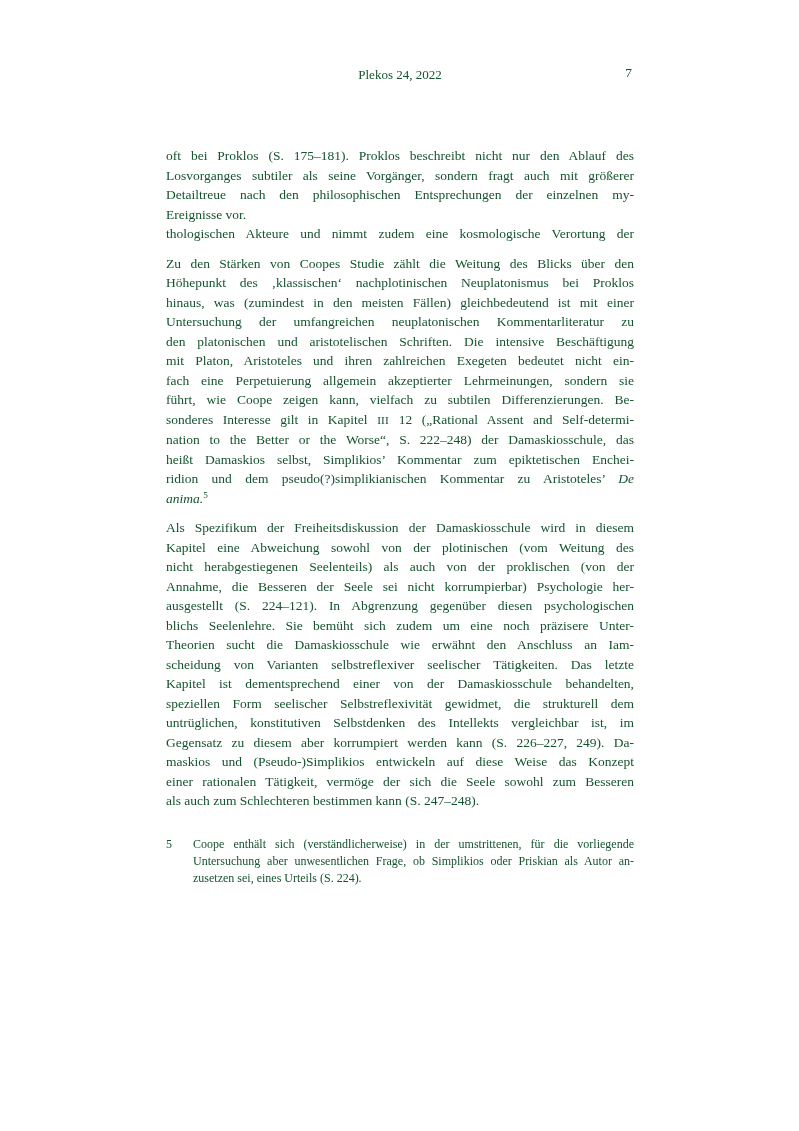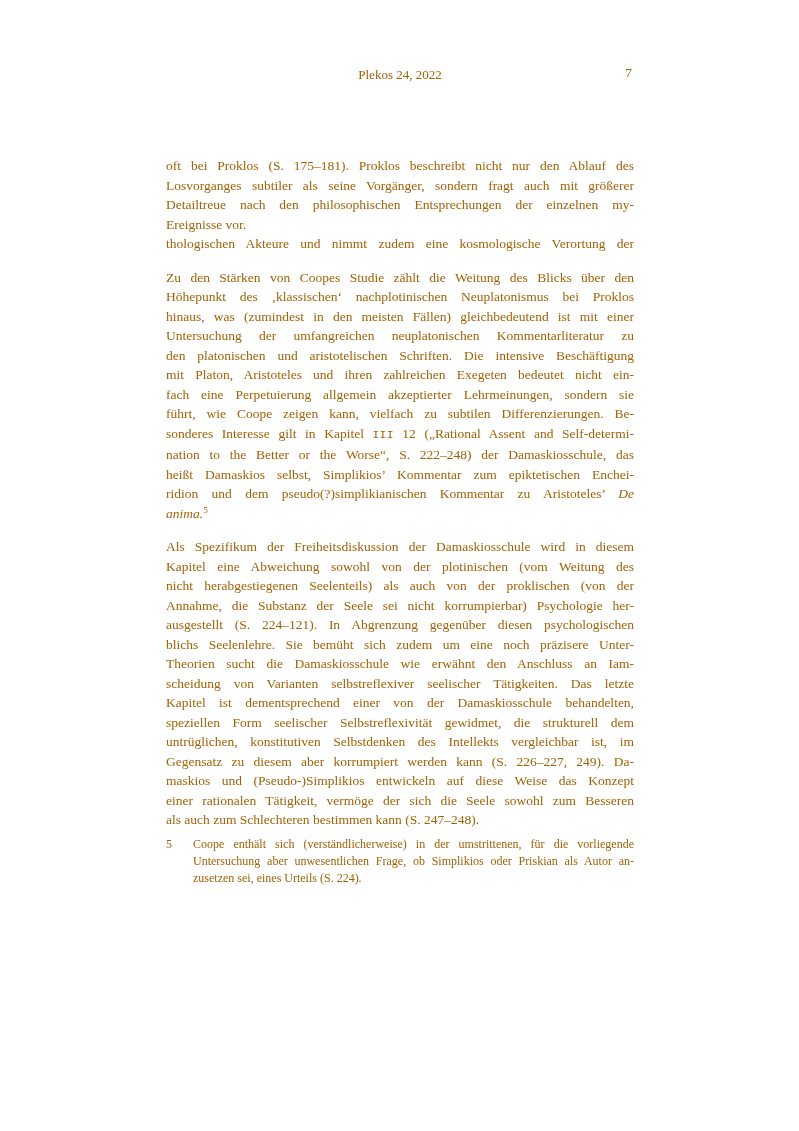--- a/index.html
+++ b/index.html
@@ -6,21 +6,21 @@
     margin: 0;
     padding: 0;
     background: #ffffff;
   }
   .page {
     position: relative;
     width: 799px;
     height: 885px;
     background: #ffffff;
     font-family: "Liberation Serif", "DejaVu Serif", serif;
-    color: #a16207;
+    color: #14532d;
     overflow: hidden;
     border-radius: 12px;
   }
   .header {
     position: absolute;
     top: 67px;
     left: 166px;
     width: 468px;
     font-size: 13px;
     line-height: 16px;
@@ -36,21 +36,21 @@
   }
   .body {
     position: absolute;
     top: 142px;
     left: 166px;
     width: 468px;
     font-size: 13.5px;
     line-height: 19.5px;
   }
   .paragraph {
-    margin: 14px 0 10px 0;
+    margin: 4px 0 10px 0;
   }
   .paragraph:last-child {
     margin-bottom: 0;
   }
   .line {
     text-align: justify;
     text-align-last: justify;
     white-space: normal;
   }
   .line.last {
@@ -60,21 +60,20 @@
     font-style: italic;
   }
   .sup {
     font-size: 0.68em;
     vertical-align: super;
     line-height: 0;
   }
   .smallcaps {
     font-size: 0.84em;
     letter-spacing: 0.02em;
-    font-family: Liberation Mono, monospace;
   }
   .footnote {
     position: absolute;
     top: 836px;
     left: 166px;
     width: 468px;
     font-size: 12px;
     line-height: 16.8px;
     display: flex;
   }
@@ -116,21 +115,21 @@
         <div class="line">sonderes Interesse gilt in Kapitel <span class="smallcaps">III</span> 12 („Rational Assent and Self-determi-</div>
         <div class="line">nation to the Better or the Worse“, S. 222–248) der Damaskiosschule, das</div>
         <div class="line">heißt Damaskios selbst, Simplikios’ Kommentar zum epiktetischen Enchei-</div>
         <div class="line">ridion und dem pseudo(?)simplikianischen Kommentar zu Aristoteles’ <span class="italic">De</span></div>
         <div class="line last"><span class="italic">anima.</span><span class="sup">5</span></div>
       </div>
     <div class="paragraph">
         <div class="line">Als Spezifikum der Freiheitsdiskussion der Damaskiosschule wird in diesem</div>
         <div class="line">Kapitel eine Abweichung sowohl von der plotinischen (vom Weitung des</div>
         <div class="line">nicht herabgestiegenen Seelenteils) als auch von der proklischen (von der</div>
-        <div class="line">Annahme, die Substanz der Seele sei nicht korrumpierbar) Psychologie her-</div>
+        <div class="line">Annahme, die Besseren der Seele sei nicht korrumpierbar) Psychologie her-</div>
         <div class="line">ausgestellt (S. 224–121). In Abgrenzung gegenüber diesen psychologischen</div>
         <div class="line">blichs Seelenlehre. Sie bemüht sich zudem um eine noch präzisere Unter-</div>
         <div class="line">Theorien sucht die Damaskiosschule wie erwähnt den Anschluss an Iam-</div>
         <div class="line">scheidung von Varianten selbstreflexiver seelischer Tätigkeiten. Das letzte</div>
         <div class="line">Kapitel ist dementsprechend einer von der Damaskiosschule behandelten,</div>
         <div class="line">speziellen Form seelischer Selbstreflexivität gewidmet, die strukturell dem</div>
         <div class="line">untrüglichen, konstitutiven Selbstdenken des Intellekts vergleichbar ist, im</div>
         <div class="line">Gegensatz zu diesem aber korrumpiert werden kann (S. 226–227, 249). Da-</div>
         <div class="line">maskios und (Pseudo-)Simplikios entwickeln auf diese Weise das Konzept</div>
         <div class="line">einer rationalen Tätigkeit, vermöge der sich die Seele sowohl zum Besseren</div>

